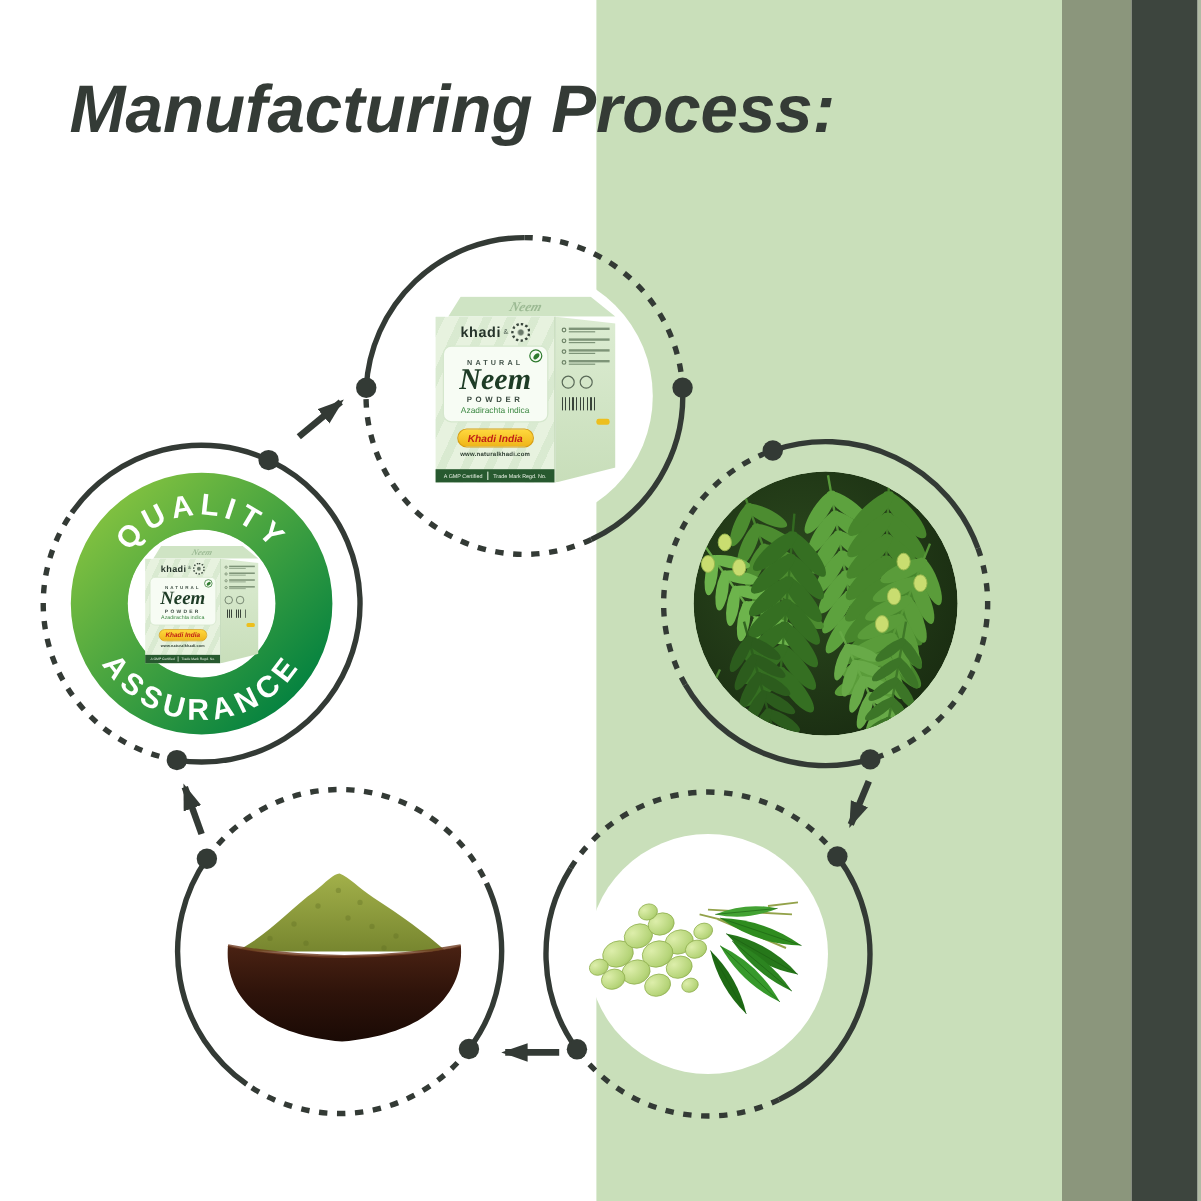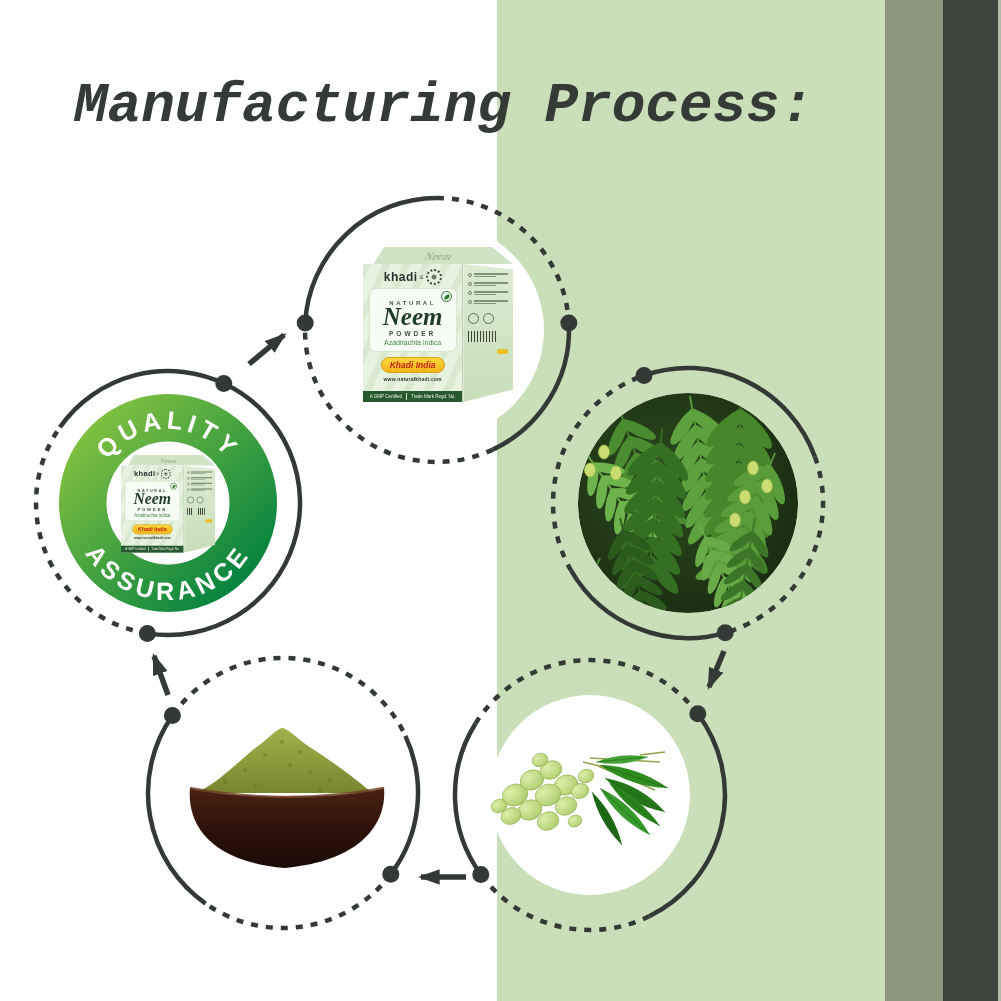--- a/index.html
+++ b/index.html
@@ -6,22 +6,22 @@
   body{width:1001px;height:1001px;position:relative;overflow:hidden;background:#ffffff;
        font-family:"Liberation Sans", sans-serif;}
   
   .stripe{position:absolute;top:0;height:1001px;}
   #stripe-light{left:497px;width:388px;background:#c9dfba;}
   #stripe-sage{left:885px;width:58px;background:#8b967c;}
   #stripe-dark{left:943px;width:55px;background:#3d453e;}
   #stripe-edge{left:998px;width:3px;background:#b0baa4;}
 
   
-  #title{position:absolute;left:58px;top:58px;margin:16px;
-         font-family:Liberation Mono, monospace;font-style:italic;font-weight:bold;
+  #title{position:absolute;left:58px;top:58px;margin:0;
+         font-family:Liberation Sans, sans-serif;font-style:italic;font-weight:bold;
          font-size:56px;color:#343b36;letter-spacing:0px;z-index:5;}
 
   
   #scene{position:absolute;left:0;top:0;z-index:2;}
 
   
   .pbox{position:absolute;width:150px;z-index:6;}
   .pbox .ptop{height:17px;background:#cfe4c4;clip-path:polygon(7% 100%,14% 0,86% 0,100% 100%);
         display:flex;align-items:center;justify-content:center;overflow:hidden;}
   .pbox .ptop span{font-family:"Liberation Serif",serif;font-style:italic;font-weight:bold;

